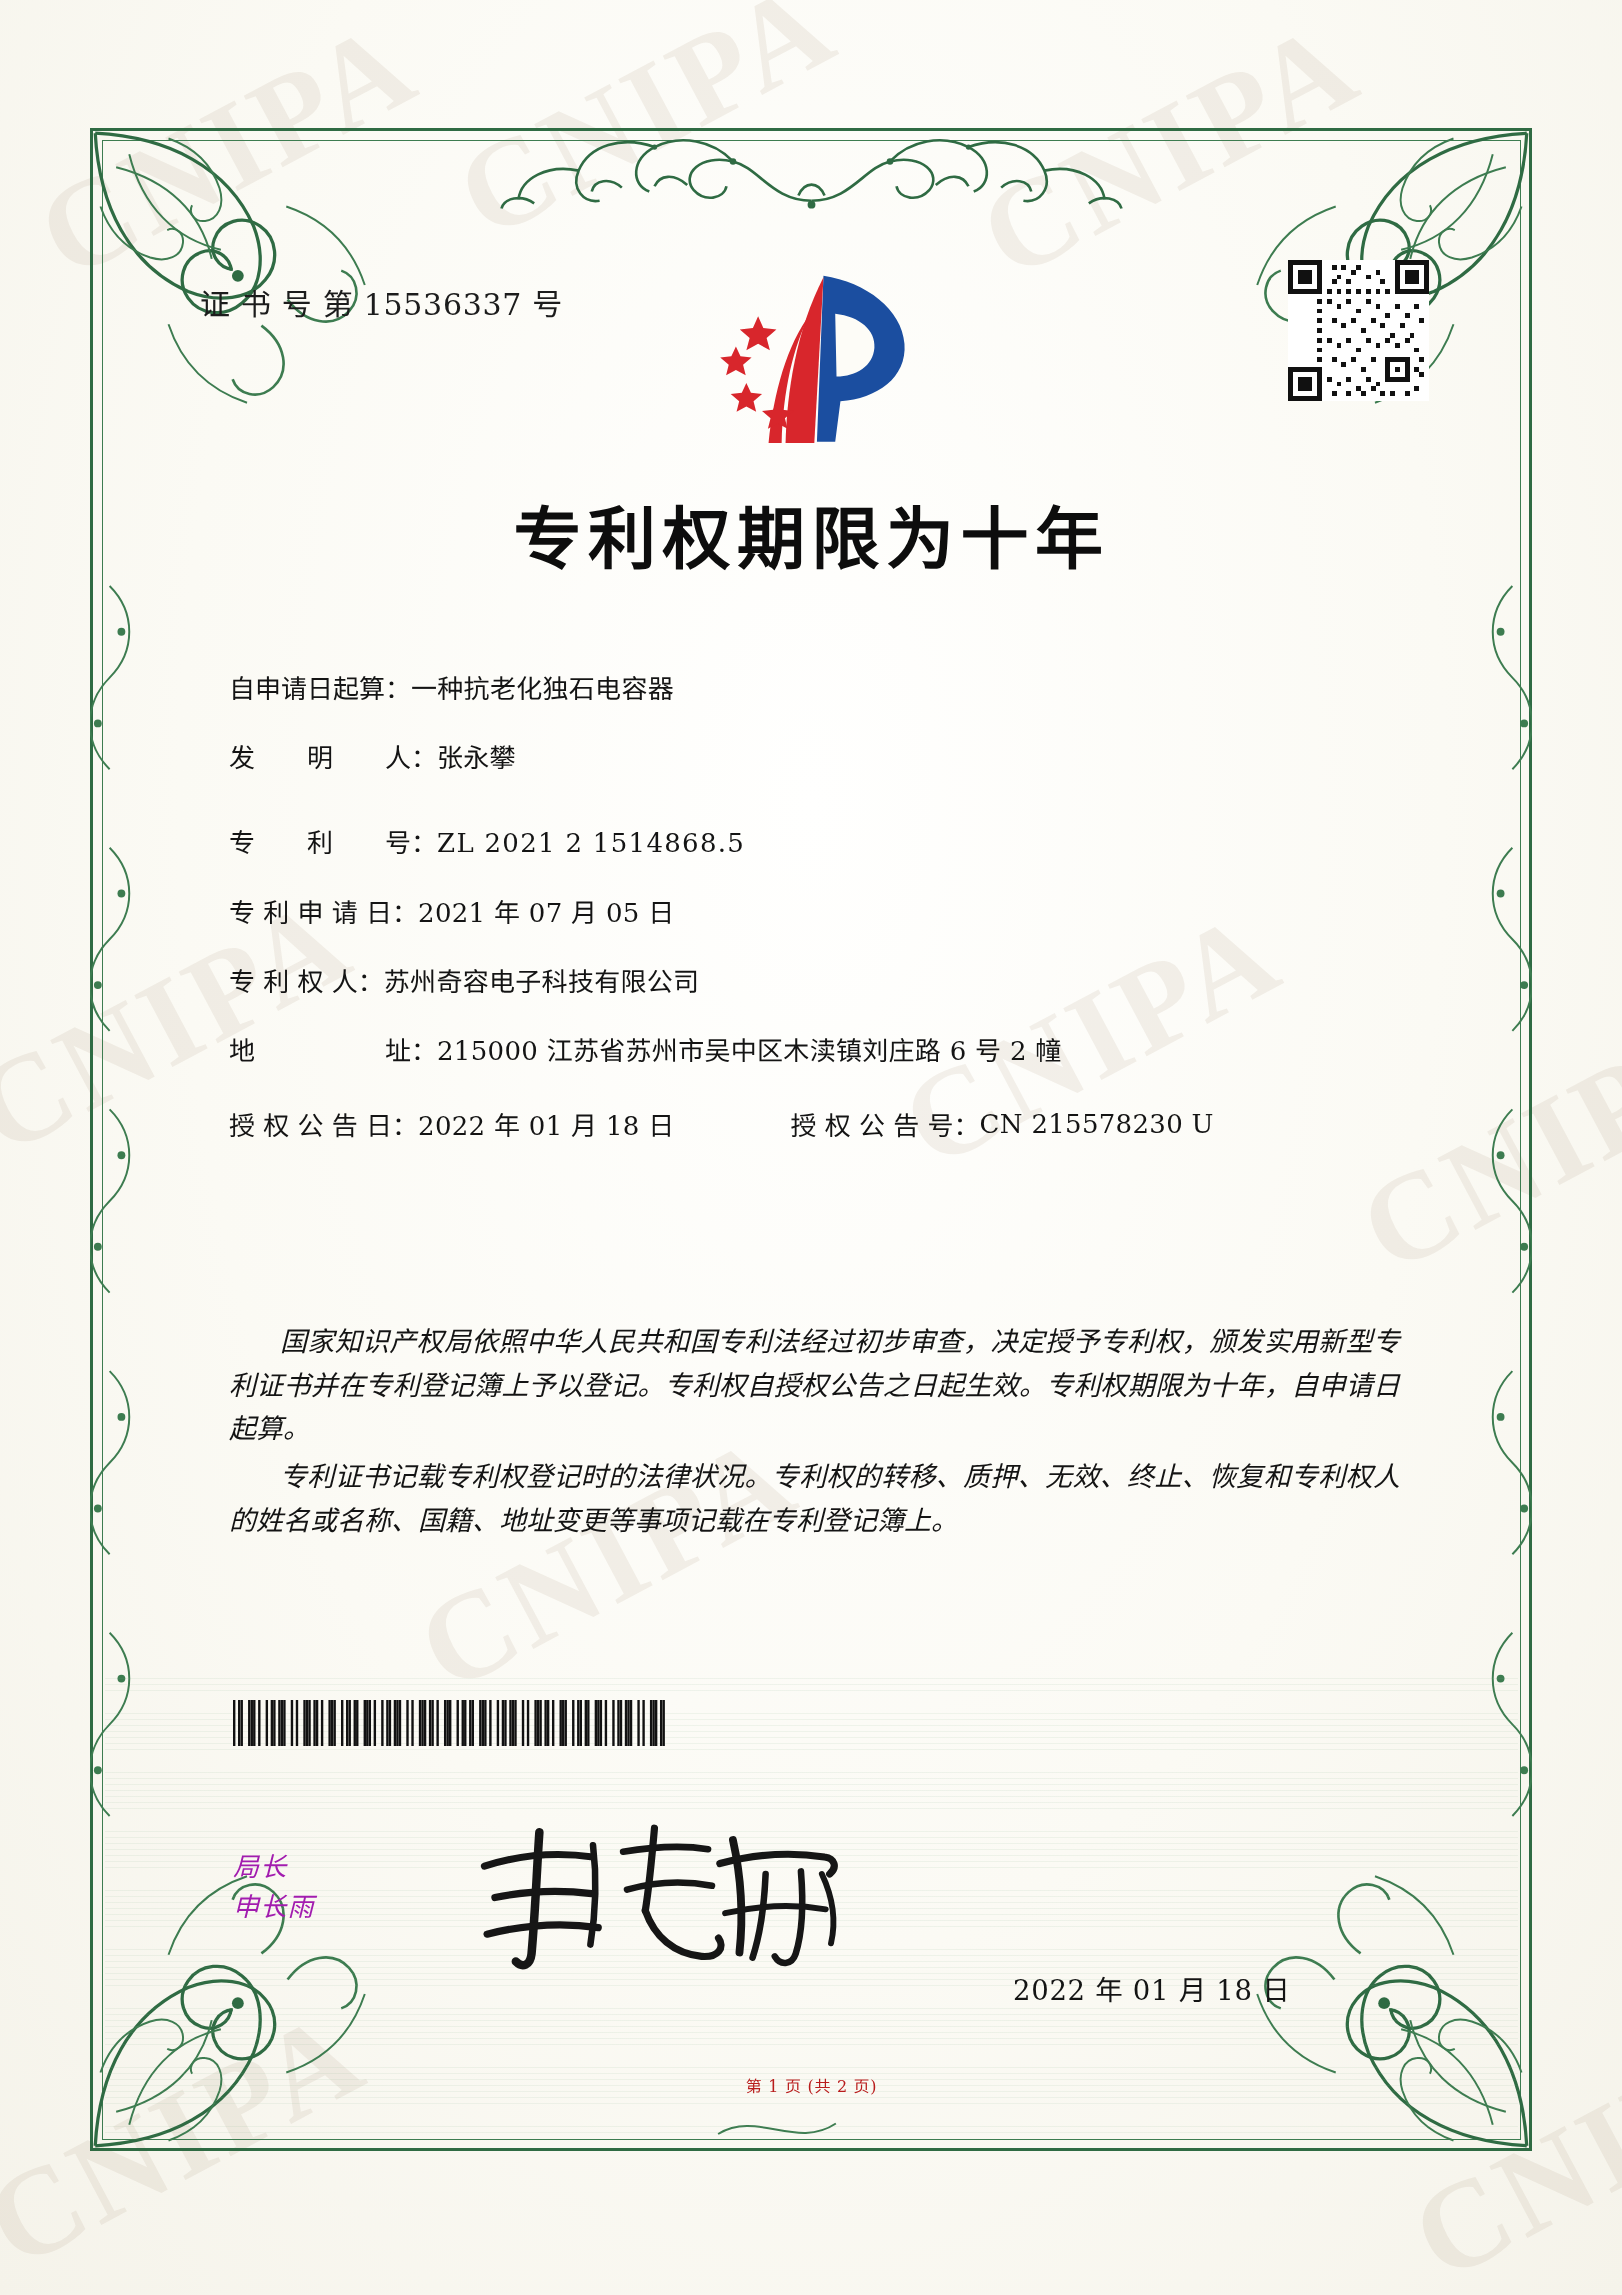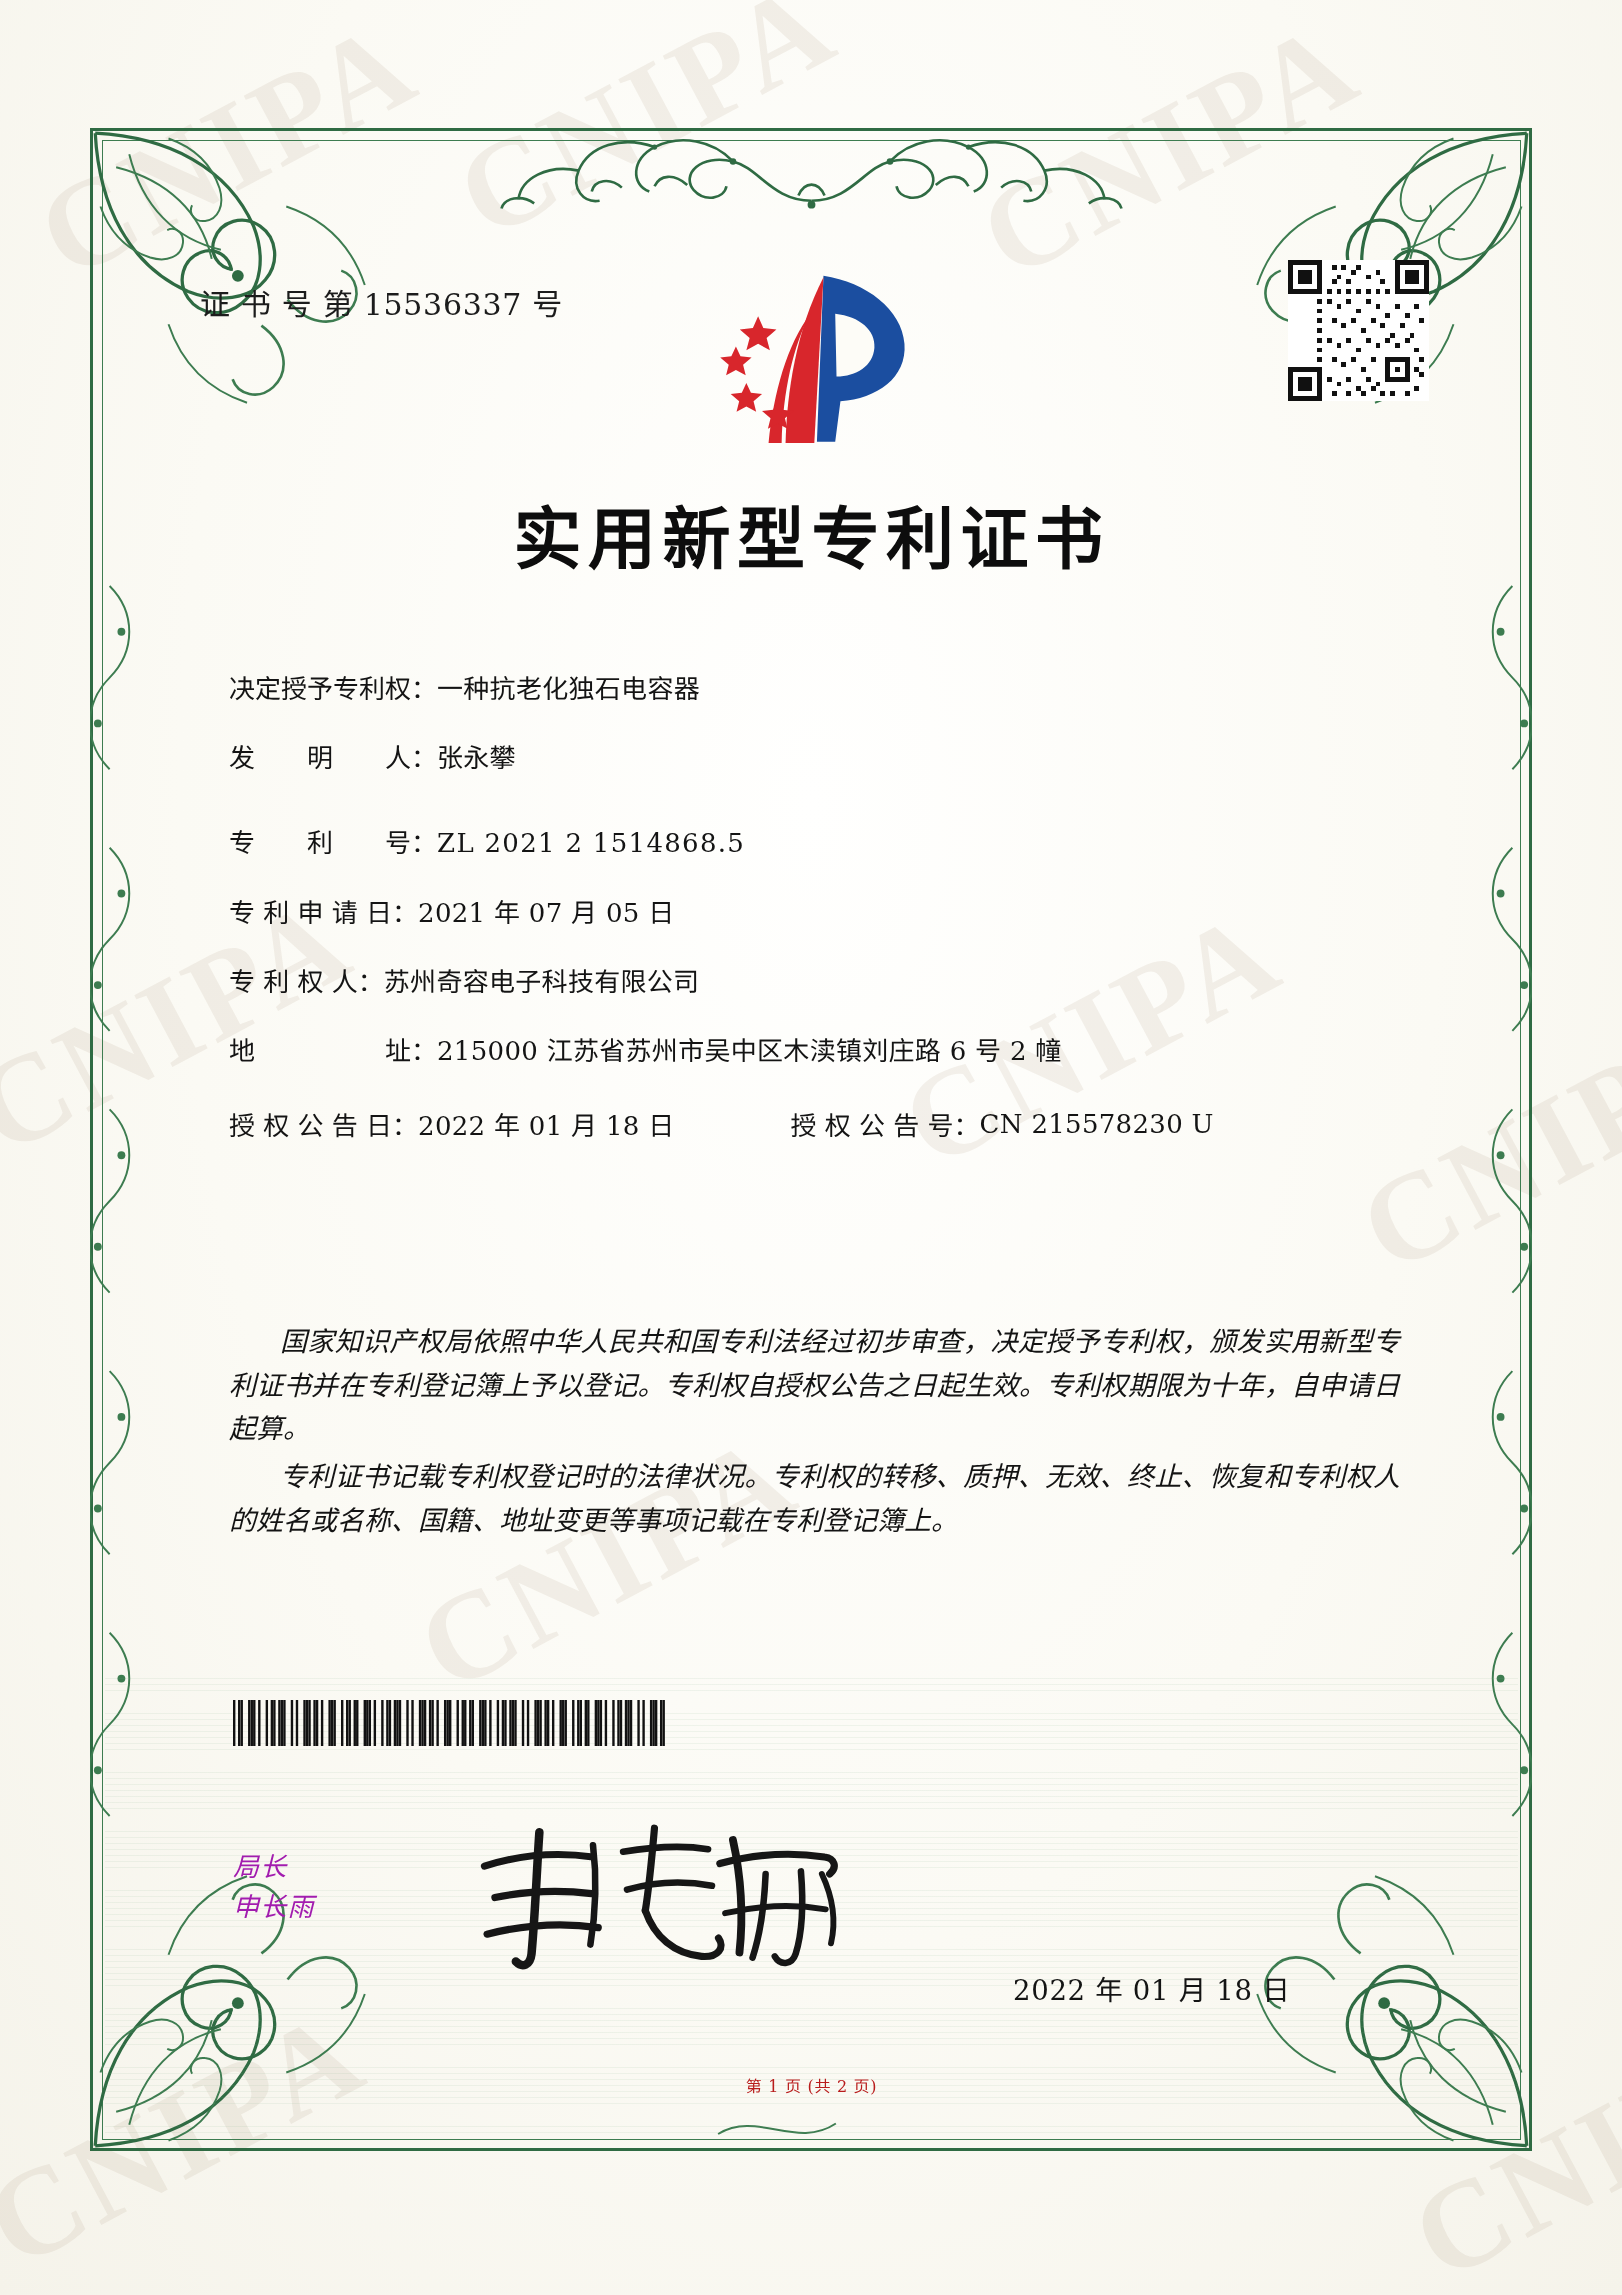--- a/index.html
+++ b/index.html
@@ -470,26 +470,26 @@
         <rect x="19" y="27" width="1" height="1"></rect>
       <rect x="21" y="27" width="1" height="1"></rect>
         <rect x="24" y="27" width="1" height="1"></rect>
       <rect x="26" y="26" width="1" height="1"></rect>
         <rect x="27" y="23" width="1" height="1"></rect>
       <rect x="27" y="20" width="1" height="1"></rect>
         <rect x="26" y="22" width="1" height="1"></rect>
     </g>
   </svg>
 
-  <div class="doc-title">实用新型专利证书</div>
+  <div class="doc-title">专利权期限为十年</div>
 
   <div class="fields">
 
     <div class="field-row">
-      <span class="field-label">决定授予专利权：</span>
+      <span class="field-label">自申请日起算：</span>
       <span class="field-value">一种抗老化独石电容器</span>
     </div>
 
     <div class="field-row">
       <span class="field-label">发　　明　　人：</span>
       <span class="field-value">张永攀</span>
     </div>
 
     <div class="field-row mono">
       <span class="field-label">专　　利　　号：</span>

